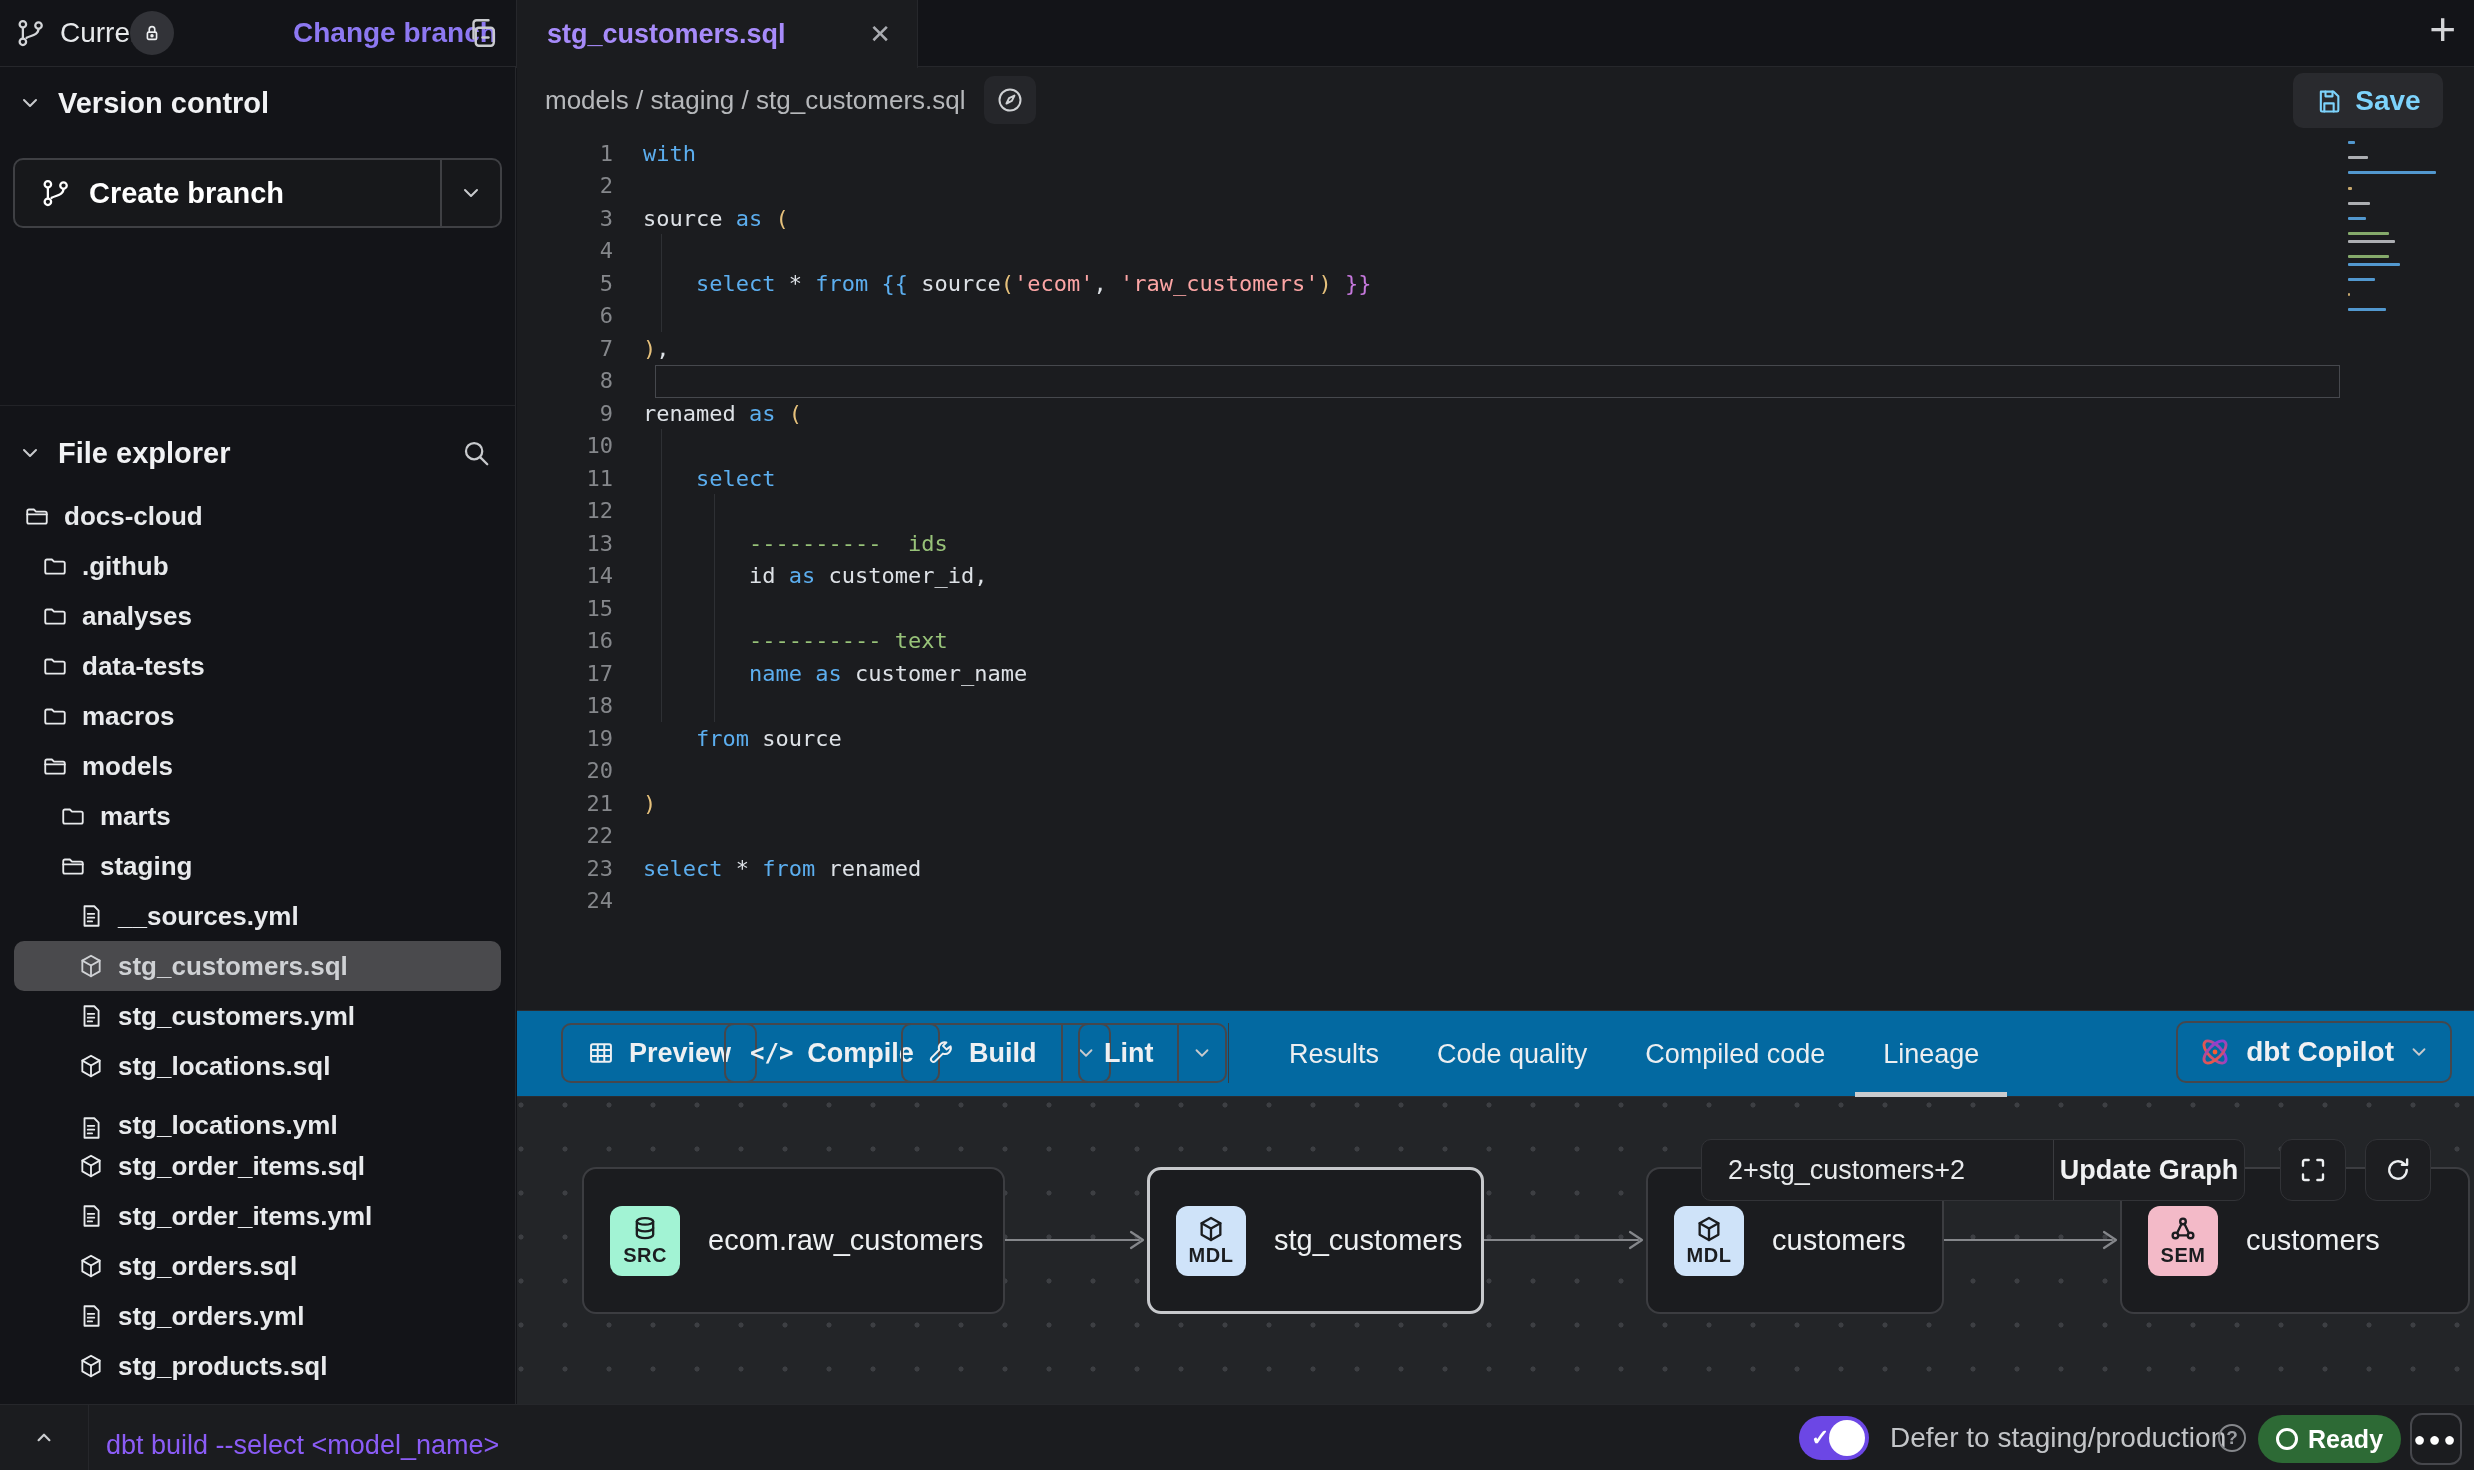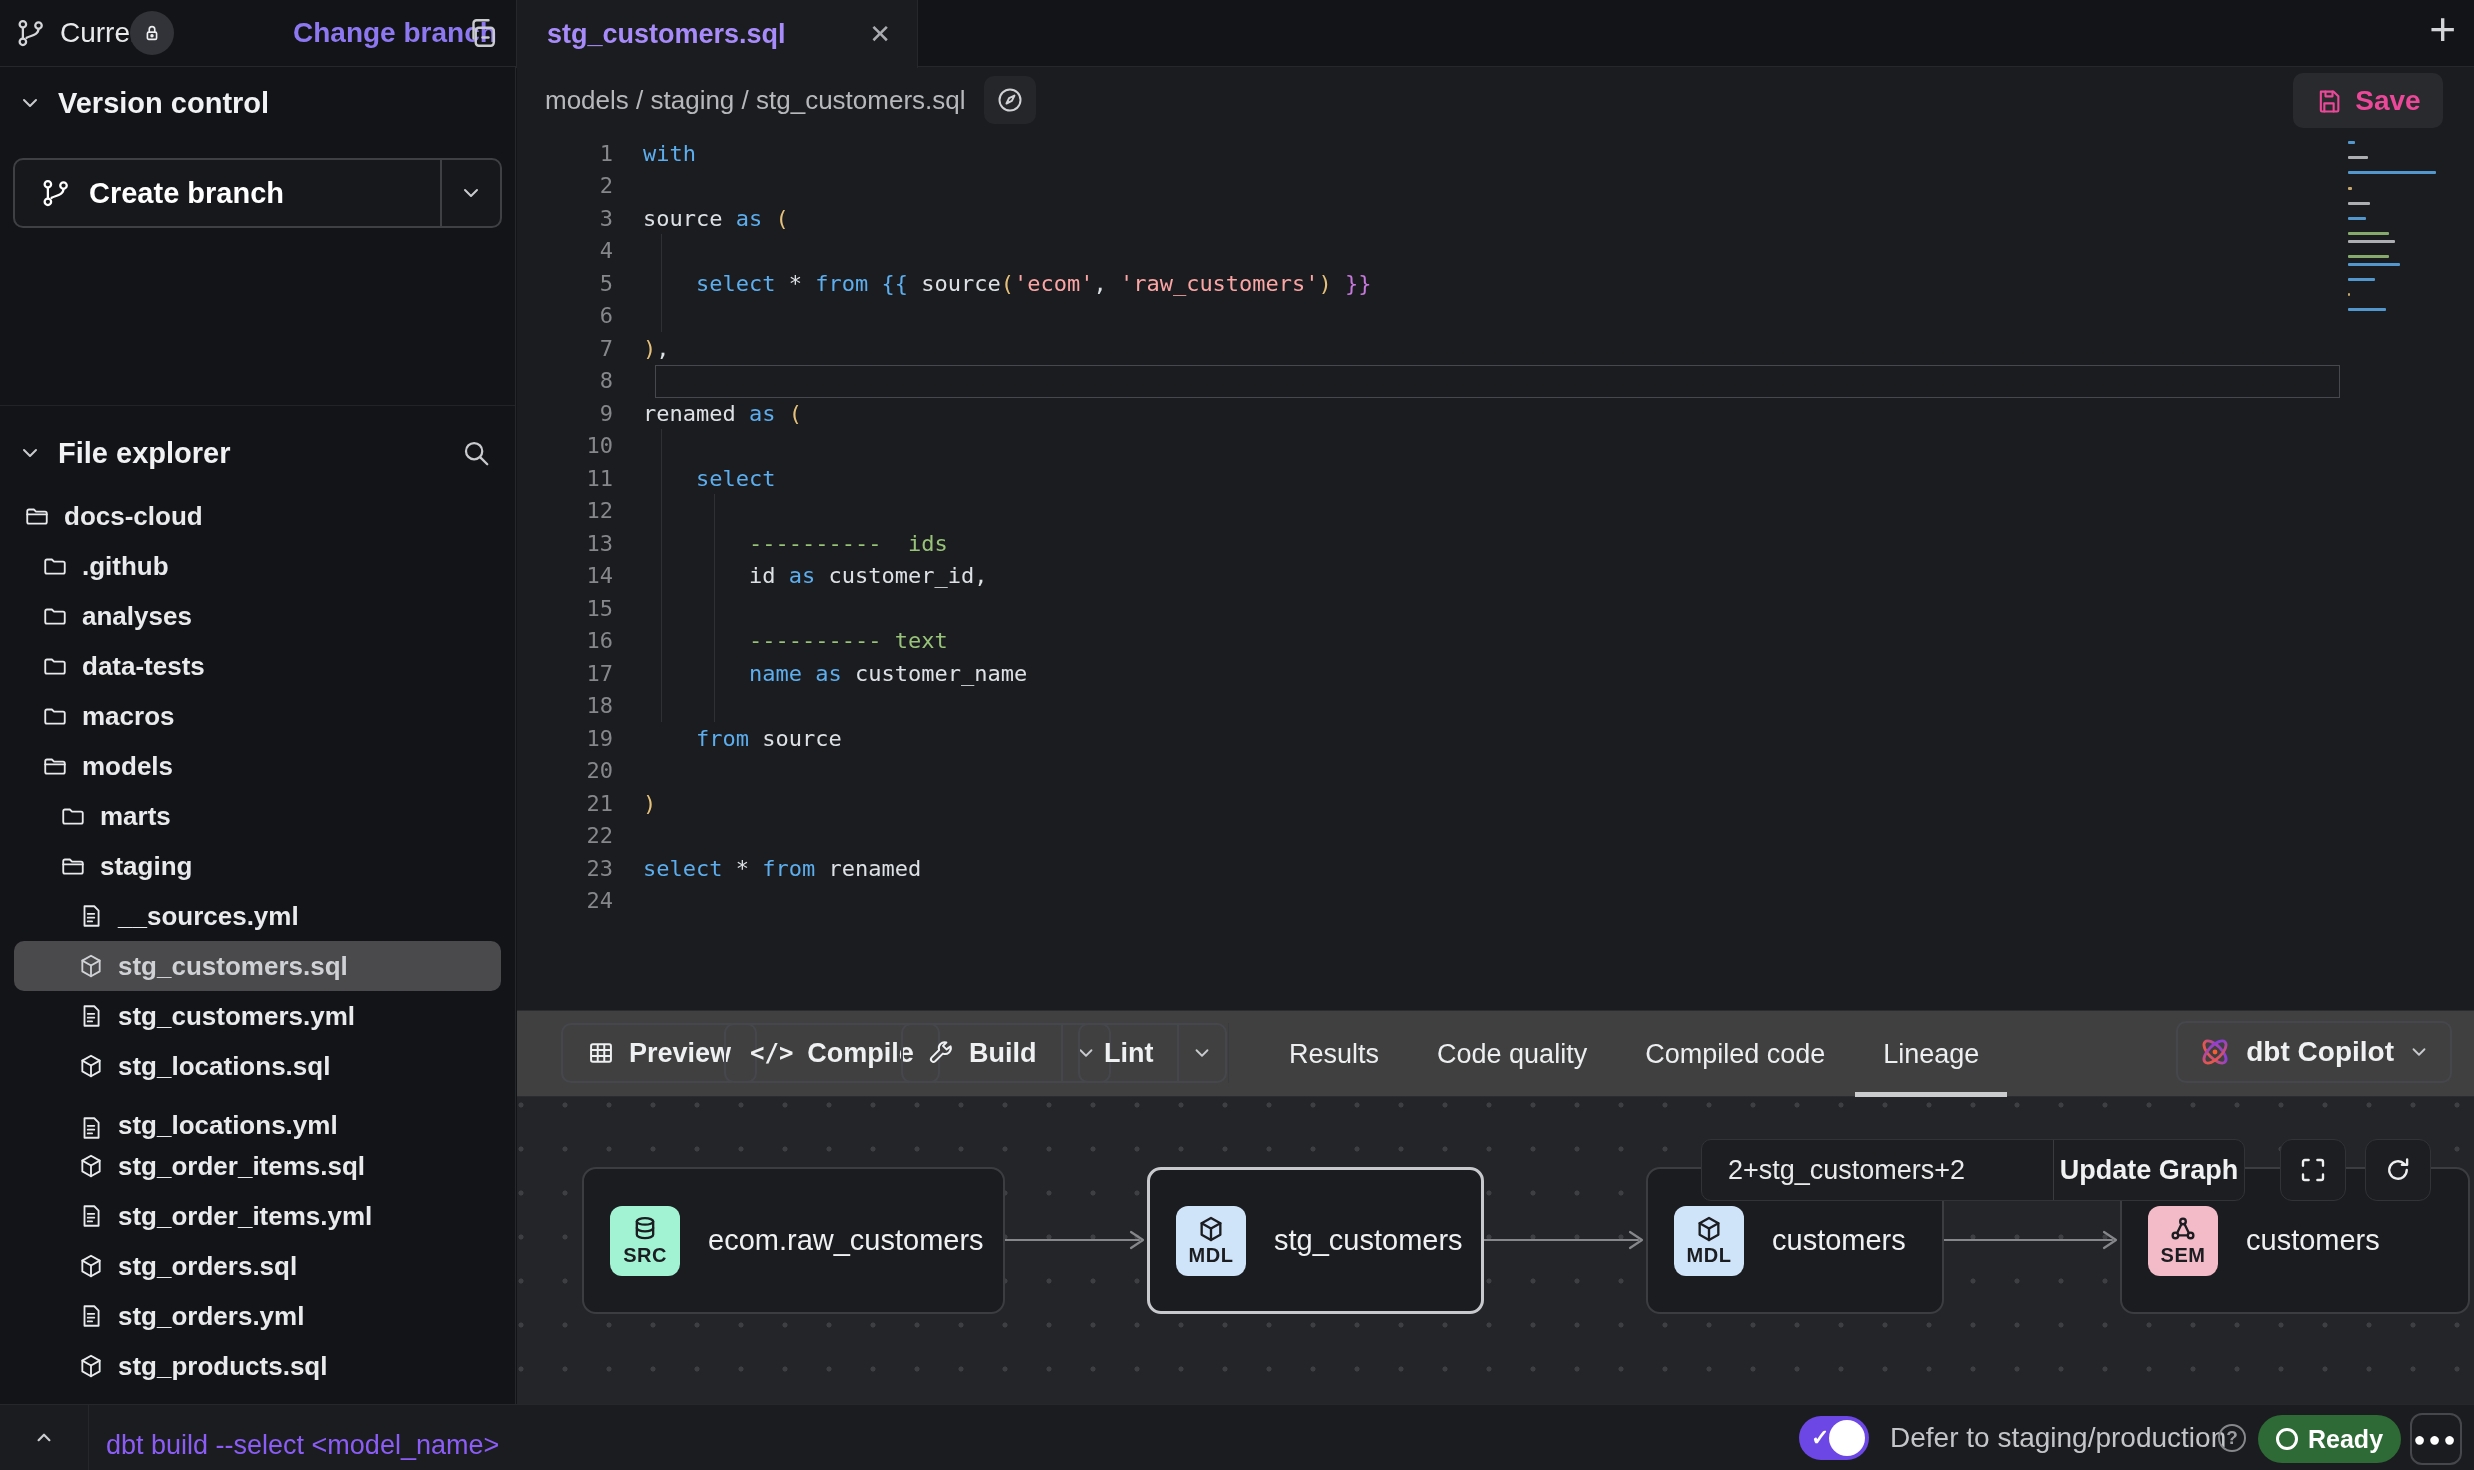--- a/index.html
+++ b/index.html
@@ -52,36 +52,36 @@
   .tree-row.selected{background:#4a4a4d}
   .tree-row.selected .tree-label,.tree-row.selected svg{color:#cfd1d4}
   
   .crumb-bar{position:absolute;left:517px;top:67px;right:0;height:66px;background:#1b1c1f;
              display:flex;align-items:center}
   .crumb-text{margin-left:28px;font-size:26px;color:#b6b8bb}
   .crumb-icon-btn{margin-left:18px;width:52px;height:48px;border-radius:10px;background:#25262a;
                   display:flex;align-items:center;justify-content:center;color:#cfd1d4}
   .crumb-icon-btn svg{width:28px;height:28px}
   .save-btn{position:absolute;right:31px;top:6px;width:150px;height:55px;background:#292a2e;border-radius:10px;
-            display:flex;align-items:center;justify-content:center;gap:12px;color:#ec4899;
+            display:flex;align-items:center;justify-content:center;gap:12px;color:#7dd3fc;
             font-size:28px;font-weight:700}
   .save-btn svg{width:28px;height:28px}
   .code-area{position:absolute;left:517px;top:133px;right:0;height:877px;background:#1b1c1f;
              font-family:"DejaVu Sans Mono",monospace;padding-top:4px;box-sizing:border-box}
   .code-line{height:32.5px;display:flex;align-items:center}
   .ln{width:96px;flex:none;text-align:right;font-size:22px;color:#85878b}
   .ct{margin-left:30px;font-size:22px;color:#dde1e6;white-space:pre}
   .tk-kw{color:#5caeef}.tk-pl{color:#dde1e6}.tk-br{color:#e5c07b}.tk-st{color:#fca5a5}
   .tk-co{color:#98c379}.tk-jo{color:#5caeef}.tk-jc{color:#c678dd}
   .cur-line{position:absolute;left:138px;width:1685px;height:33px;border:1px solid #46484d;box-sizing:border-box}
   .iguide{position:absolute;width:1px;background:#2e3034}
   .minimap{position:absolute;right:30px;top:8px;width:96px}
   .minimap div{height:3px;margin-bottom:4.6px;border-radius:1px;opacity:.85}
   
-  .action-bar{position:absolute;left:517px;top:1010px;right:0;height:87px;background:#404040;
+  .action-bar{position:absolute;left:517px;top:1010px;right:0;height:87px;background:#0369a1;
               border-top:1px solid #2b2c30;border-bottom:1px solid #2b2c30;box-sizing:border-box}
   .abtn{position:absolute;top:12px;height:60px;border:2px solid #46474c;border-radius:10px;
         display:flex;align-items:center;color:#eef0f2;font-size:27px;font-weight:600;box-sizing:border-box}
   .abtn .pad{display:flex;align-items:center;gap:14px;padding:0 24px}
   .abtn svg{width:28px;height:28px}
   .abtn .glyph{font-family:"DejaVu Sans Mono",monospace;font-size:24px;font-weight:700}
   .split-chev{width:46px;height:100%;border-left:2px solid #46474c;display:flex;align-items:center;
               justify-content:center;color:#c8cacd}
   .split-chev svg{width:22px;height:22px}
   .vdiv{position:absolute;left:711px;top:12px;width:1px;height:60px;background:#3a3b3f}

